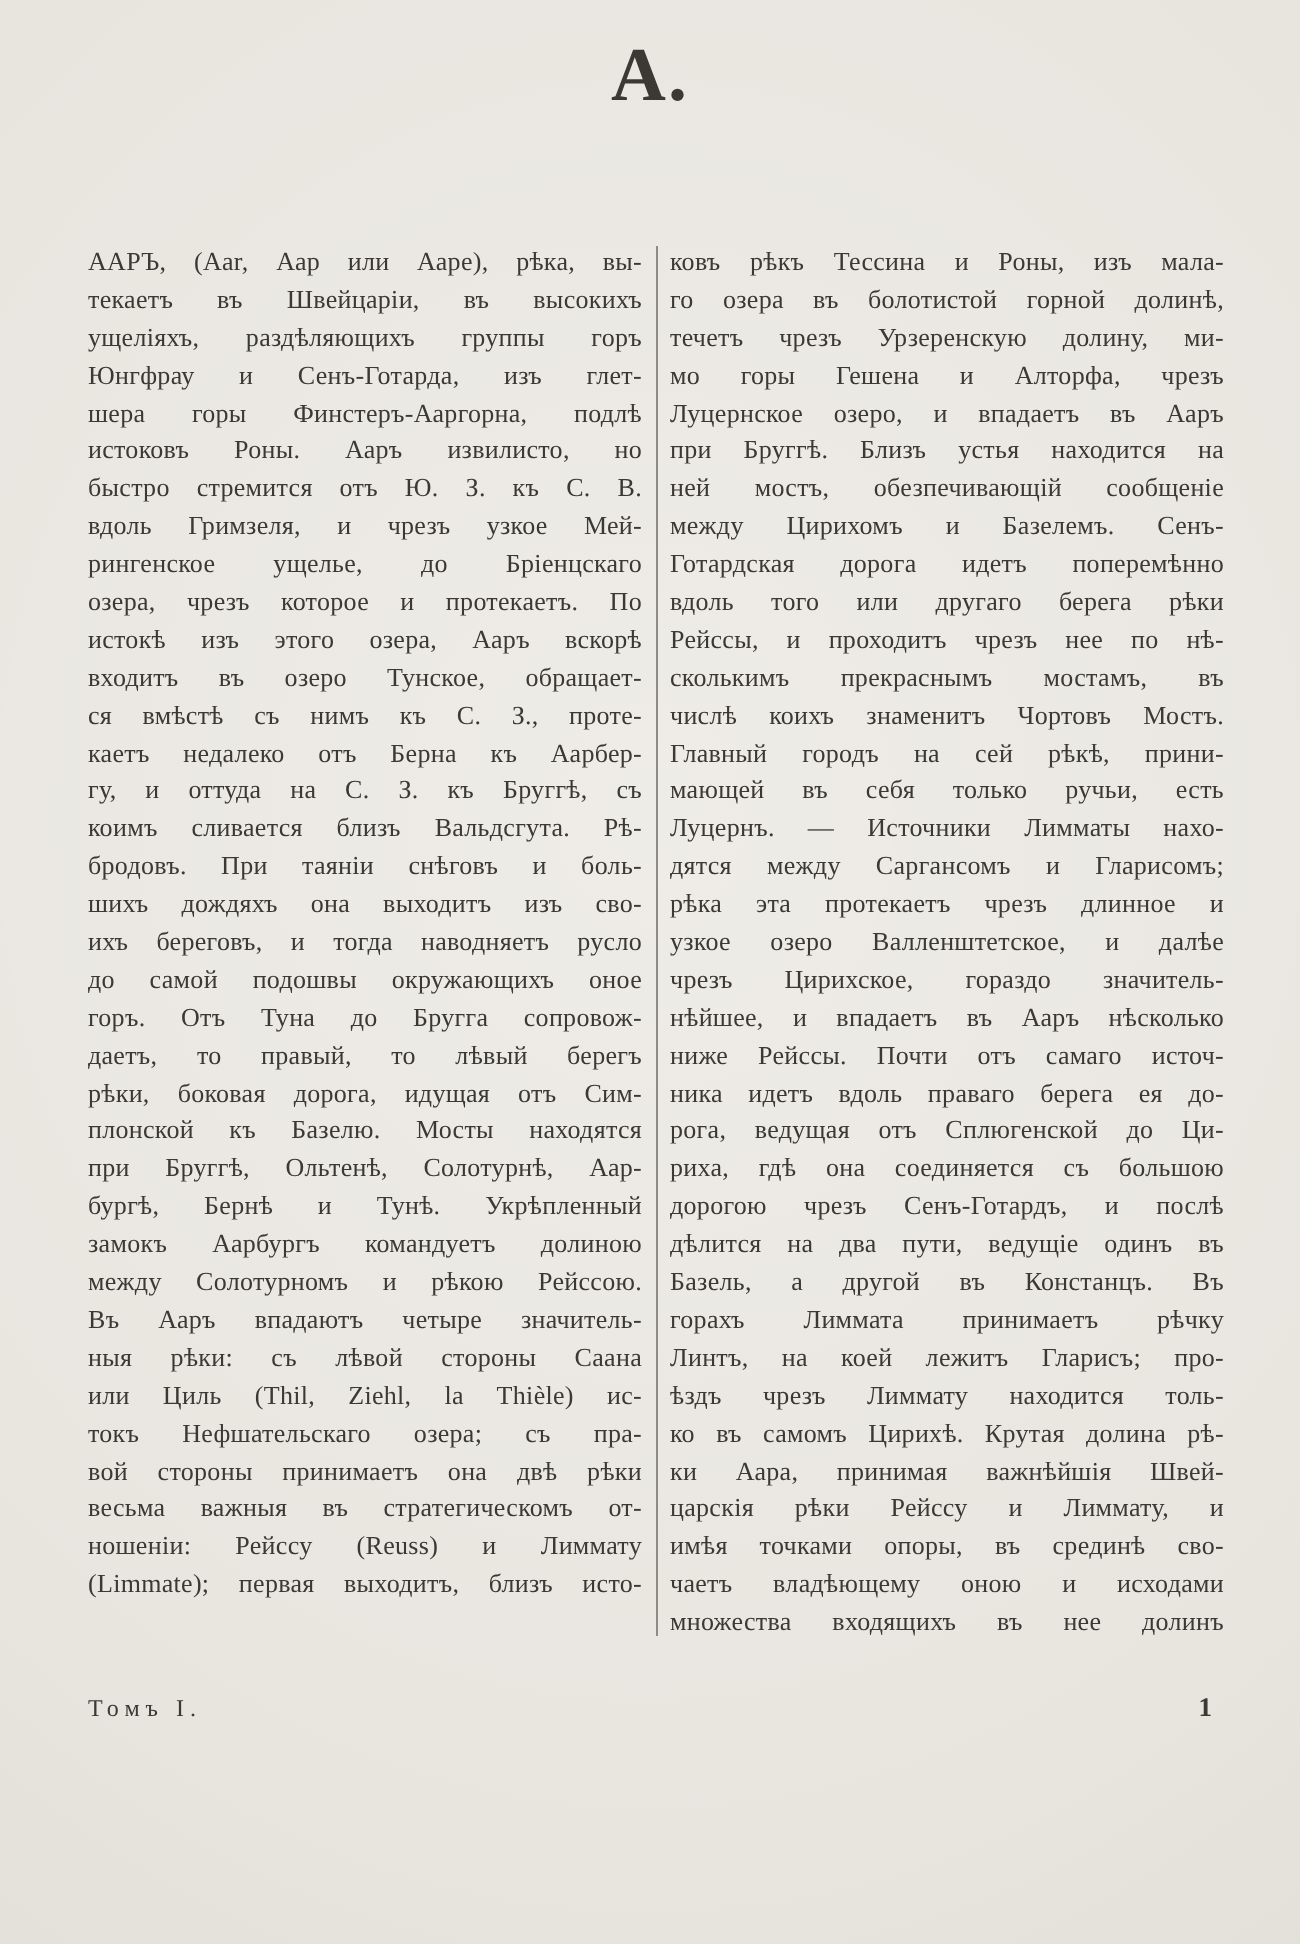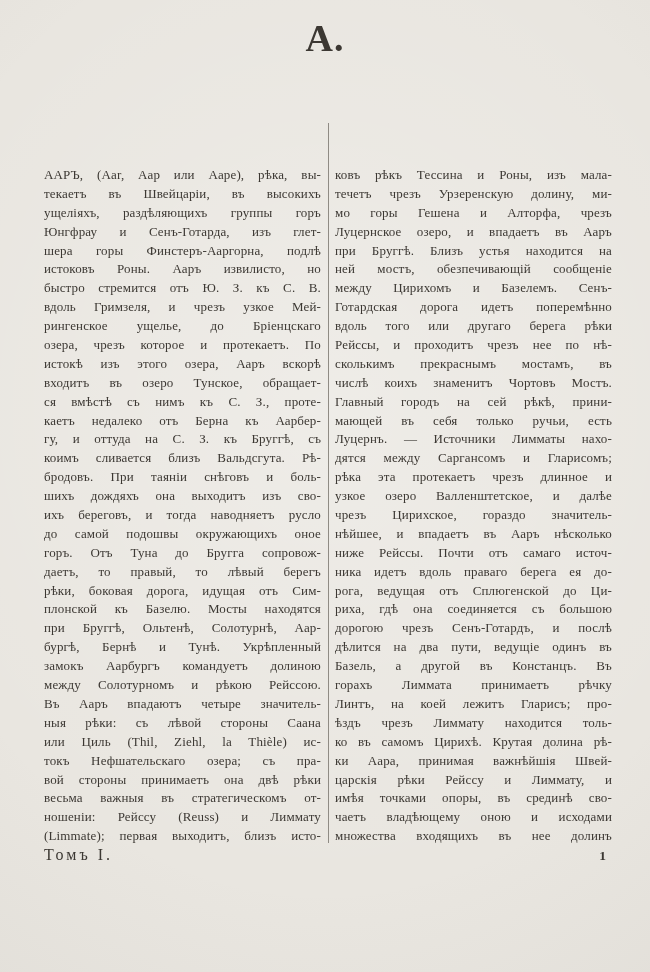--- a/index.html
+++ b/index.html
@@ -37,21 +37,20 @@
     position: absolute;
     top: 122px;
     left: 44px;
     width: 568px;
     display: flex;
     align-items: stretch;
   }
   .column {
     width: 277px;
     flex: 0 0 277px;
-    margin-top: 44px;
   }
   .divider {
     flex: 0 0 1px;
     width: 1px;
     background: var(--divider, #908c85);
     margin: 1px 6px 3px 7px;
   }
   .text-line {
     font-size: 13px;
     line-height: 18.9px;
@@ -65,21 +64,21 @@
   .footer {
     position: absolute;
     top: 846px;
     left: 44px;
     width: 568px;
     display: flex;
     justify-content: space-between;
     align-items: baseline;
   }
   .volume {
-    font-size: 16px;
+    font-size: 12px;
     letter-spacing: 3px;
     color: var(--ink, #3c3833);
   }
   .page-num {
     font-size: 13.5px;
     font-weight: bold;
     color: var(--ink, #3c3833);
     padding-right: 6px;
   }
 </style>
@@ -125,20 +124,21 @@
         <div class="text-line">или Циль (Thil, Ziehl, la Thièle) ис-</div>
         <div class="text-line">токъ Нефшательскаго озера; съ пра-</div>
         <div class="text-line">вой стороны принимаетъ она двѣ рѣки</div>
         <div class="text-line">весьма важныя въ стратегическомъ от-</div>
         <div class="text-line">ношеніи: Рейссу (Reuss) и Лиммату</div>
         <div class="text-line">(Limmate); первая выходитъ, близъ исто-</div>
       </div>
     <div class="divider"></div>
     <div class="column">
         <div class="text-line">ковъ рѣкъ Тессина и Роны, изъ мала-</div>
+        <div class="text-line">го озера въ болотистой горной долинѣ,</div>
         <div class="text-line">течетъ чрезъ Урзеренскую долину, ми-</div>
         <div class="text-line">мо горы Гешена и Алторфа, чрезъ</div>
         <div class="text-line">Луцернское озеро, и впадаетъ въ Ааръ</div>
         <div class="text-line">при Бруггѣ. Близъ устья находится на</div>
         <div class="text-line">ней мостъ, обезпечивающій сообщеніе</div>
         <div class="text-line">между Цирихомъ и Базелемъ. Сенъ-</div>
         <div class="text-line">Готардская дорога идетъ поперемѣнно</div>
         <div class="text-line">вдоль того или другаго берега рѣки</div>
         <div class="text-line">Рейссы, и проходитъ чрезъ нее по нѣ-</div>
         <div class="text-line">сколькимъ прекраснымъ мостамъ, въ</div>

